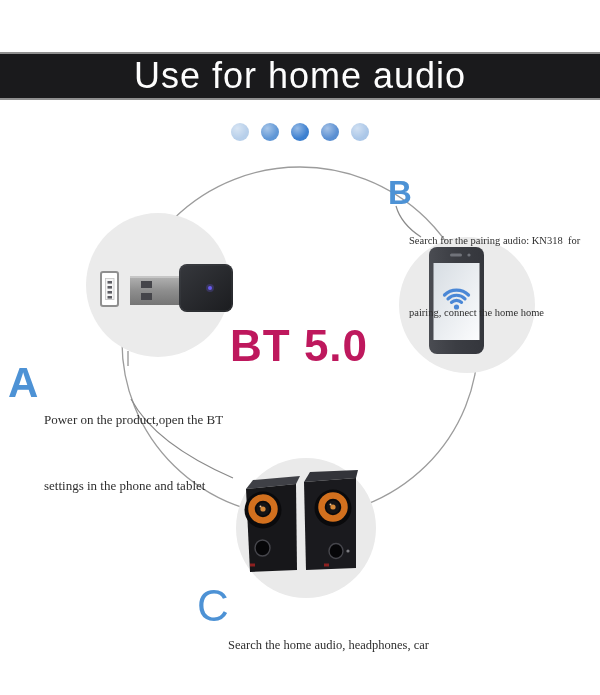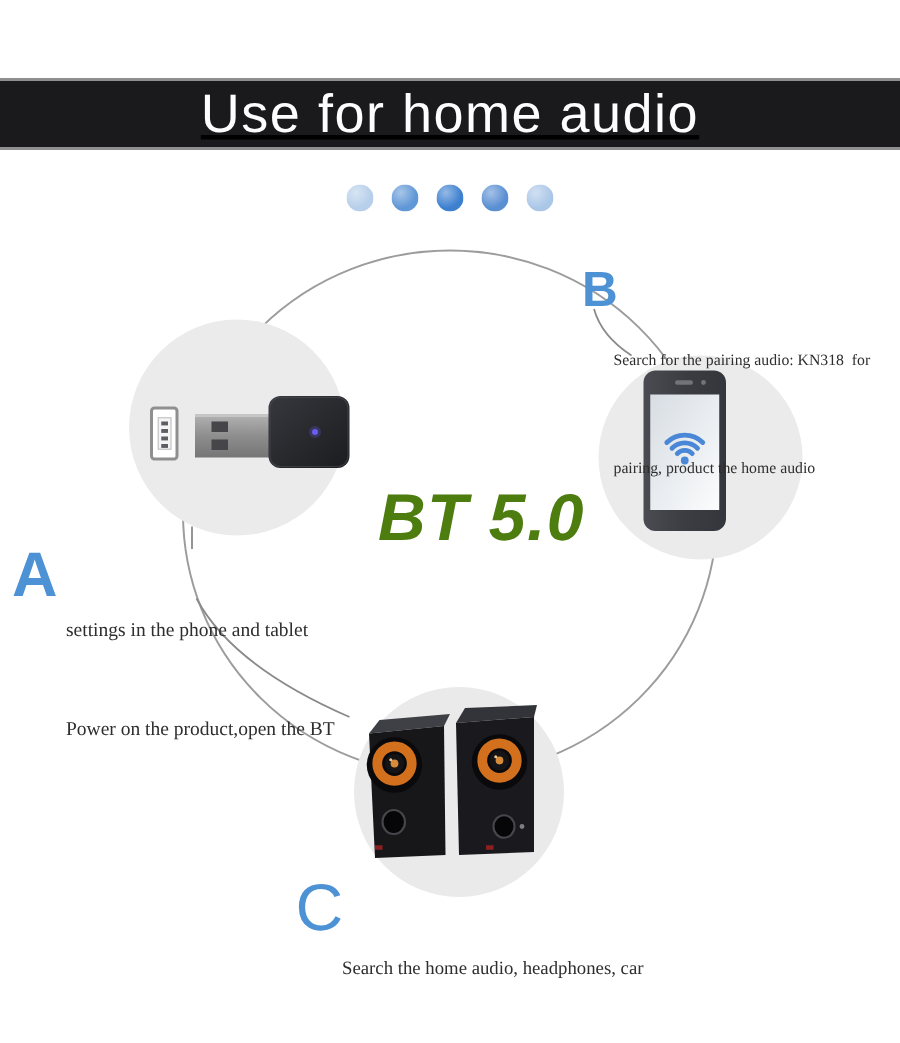--- a/index.html
+++ b/index.html
@@ -6,21 +6,21 @@
   body { background:#ffffff; font-family:"Liberation Sans", sans-serif; }
   #stage {
     position:relative; width:600px; height:695px; background:#ffffff;
     overflow:hidden; margin:0 auto;
   }
   
   .title-bar {
     position:absolute; left:0; top:52px; width:600px; height:44px;
     background:#1a1a1c;
     border-top:2px solid #8f8f8f; border-bottom:2px solid #8f8f8f;
-    display:flex; align-items:flex-end; justify-content:center;text-decoration:underline;
+    display:flex; align-items:flex-end; justify-content:center;
   }
   .title-bar .title {
     color:#fdfdfd; font-size:36px; font-weight:400; letter-spacing:1px;
     line-height:44px; white-space:nowrap;
   }
   
   .dots-row {
     position:absolute; left:0; top:122px; width:600px; height:20px;
     display:flex; justify-content:center; align-items:center; gap:12px;
   }
@@ -36,23 +36,23 @@
   .letter-b { left:388px; top:176px; font-size:33px; font-weight:700; }
   .letter-c { left:197px; top:584px; font-size:44px; font-weight:400; }
   .step-text {
     font-family:"Liberation Serif", serif; color:#2e2e2e;
     white-space:pre-wrap;
   }
   .text-a { left:44px;  top:365px; font-size:13px;   line-height:22px; width:210px; }
   .text-b { left:409px; top:181px; font-size:10.5px; line-height:24px; width:185px; }
   .text-c { left:228px; top:590px; font-size:12.5px; line-height:22px; width:240px; }
   .center-label {
-    left:230px; top:321px; width:160px; text-align:right;
-    font-size:44px; font-weight:700; color:#4d7c0f; letter-spacing:1px;
-    font-family:"Liberation Sans", sans-serif; white-space:nowrap;font-style:italic;
+    left:230px; top:321px; width:160px; text-align:left;
+    font-size:44px; font-weight:700; color:#be185d; letter-spacing:1px;
+    font-family:"Liberation Sans", sans-serif; white-space:nowrap;
   }
 </style>
 </head>
 <body>
 
 <div id="stage">
 
   <div class="title-bar">
     <div class="title">Use for home audio</div>
   </div>
@@ -159,28 +159,28 @@
         <circle cx="348" cy="551" r="1.6" fill="#7d7d82"></circle>
         <rect x="324" y="563.5" width="5" height="3" fill="#8c2020"></rect>
       </g>
     </g>
   </svg>
 
   <div class="overlay center-label">BT 5.0</div>
 
   <div class="overlay step-letter letter-a">A</div>
   <div class="overlay step-text text-a">
+    <div>Power on the product,open the BT</div>
     <div>settings in the phone and tablet</div>
-    <div>Power on the product,open the BT</div>
   </div>
 
   <div class="overlay step-letter letter-b">B</div>
   <div class="overlay step-text text-b">
     <div>Search for the pairing audio: KN318  for</div>
-    <div>pairing, product the home audio</div>
+    <div>pairing, connect the home home</div>
   </div>
 
   <div class="overlay step-letter letter-c">C</div>
   <div class="overlay step-text text-c">
     <div>Search the home audio, headphones, car</div>
     
   </div>
 
 </div>
 

